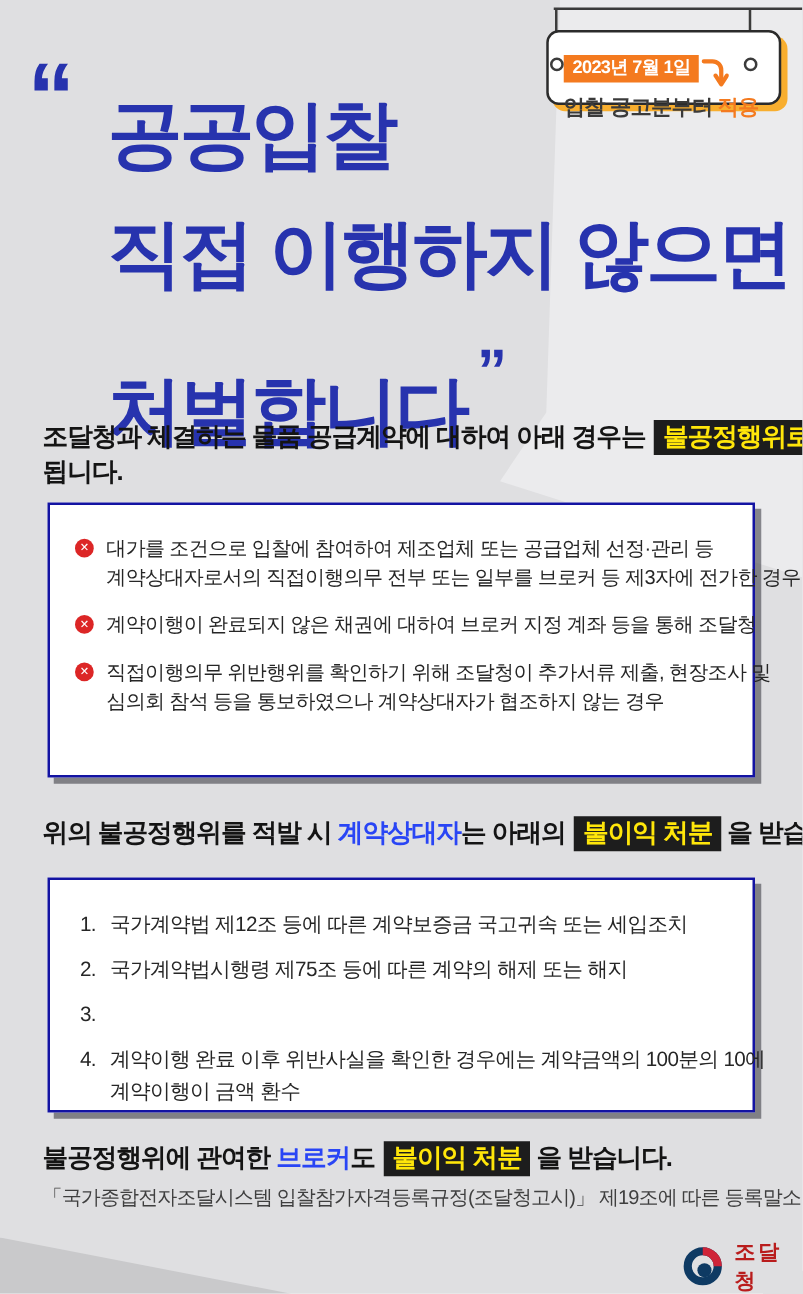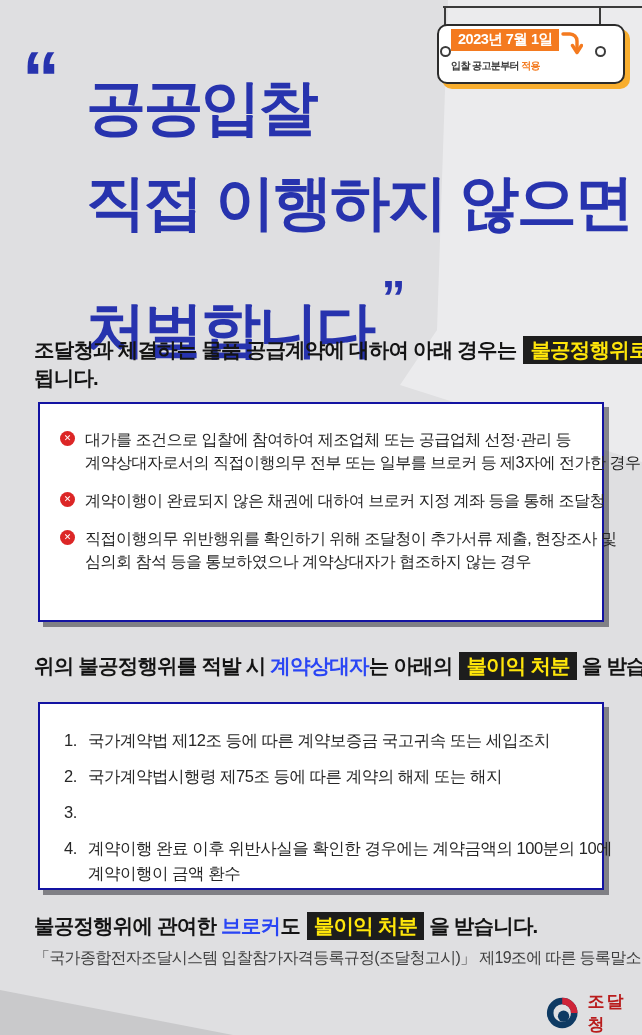--- a/index.html
+++ b/index.html
@@ -16,31 +16,31 @@
     position:absolute;inset:0;background:#c9c9cb;
     clip-path:polygon(0 990px,233px 1035px,0 1035px);
   }
   
   .rail{position:absolute;left:443px;top:6px;width:199px;height:2px;background:#3b3b3b;}
   .string{position:absolute;top:7px;width:2px;height:41px;background:#3b3b3b;}
   .string-l{left:444px}.string-r{left:599px}
   .sign{
     position:absolute;left:437px;top:24px;width:188px;height:60px;box-sizing:border-box;
     background:#fff;border:2px solid #2b2b2b;border-radius:10px;
-    box-shadow:5px 5px 0 #f8ae2f;padding:3px 8px 4px 12px;z-index:2;
+    box-shadow:5px 5px 0 #f8ae2f;padding:18px 8px 4px 12px;z-index:2;
   }
   .ring{position:absolute;width:7px;height:7px;border:2px solid #3b3b3b;border-radius:50%;background:#fff;z-index:3;}
   .ring-l{left:440px;top:46px}.ring-r{left:595px;top:46px}
   .sign-line1{display:flex;align-items:flex-start;}
   .sign-date{
     display:inline-block;background:#f47a1f;color:#fff;font-weight:bold;
     font-size:14.5px;line-height:19px;padding:1px 7px 2px;letter-spacing:-0.5px;
   }
   .sign-arrow{margin-left:2px;margin-top:1px;}
-  .sign-line2{margin-top:3px;font-size:10px;font-weight:bold;color:#3a3a3a;letter-spacing:-0.6px;}
+  .sign-line2{margin-top:3px;font-size:17px;font-weight:bold;color:#3a3a3a;letter-spacing:-0.6px;}
   .orange{color:#f47a1f;}
   
   .quote{color:#2733ae;font-weight:900;}
   .quote-open{position:absolute;left:22px;top:40px;font-size:76px;line-height:1;}
   .headline{
     position:absolute;left:86px;top:60px;color:#2733ae;
     font-size:60px;font-weight:900;line-height:95px;letter-spacing:-2.5px;white-space:nowrap;
   }
   .quote-close{font-size:48px;vertical-align:36px;margin-left:8px;letter-spacing:0;}
   

